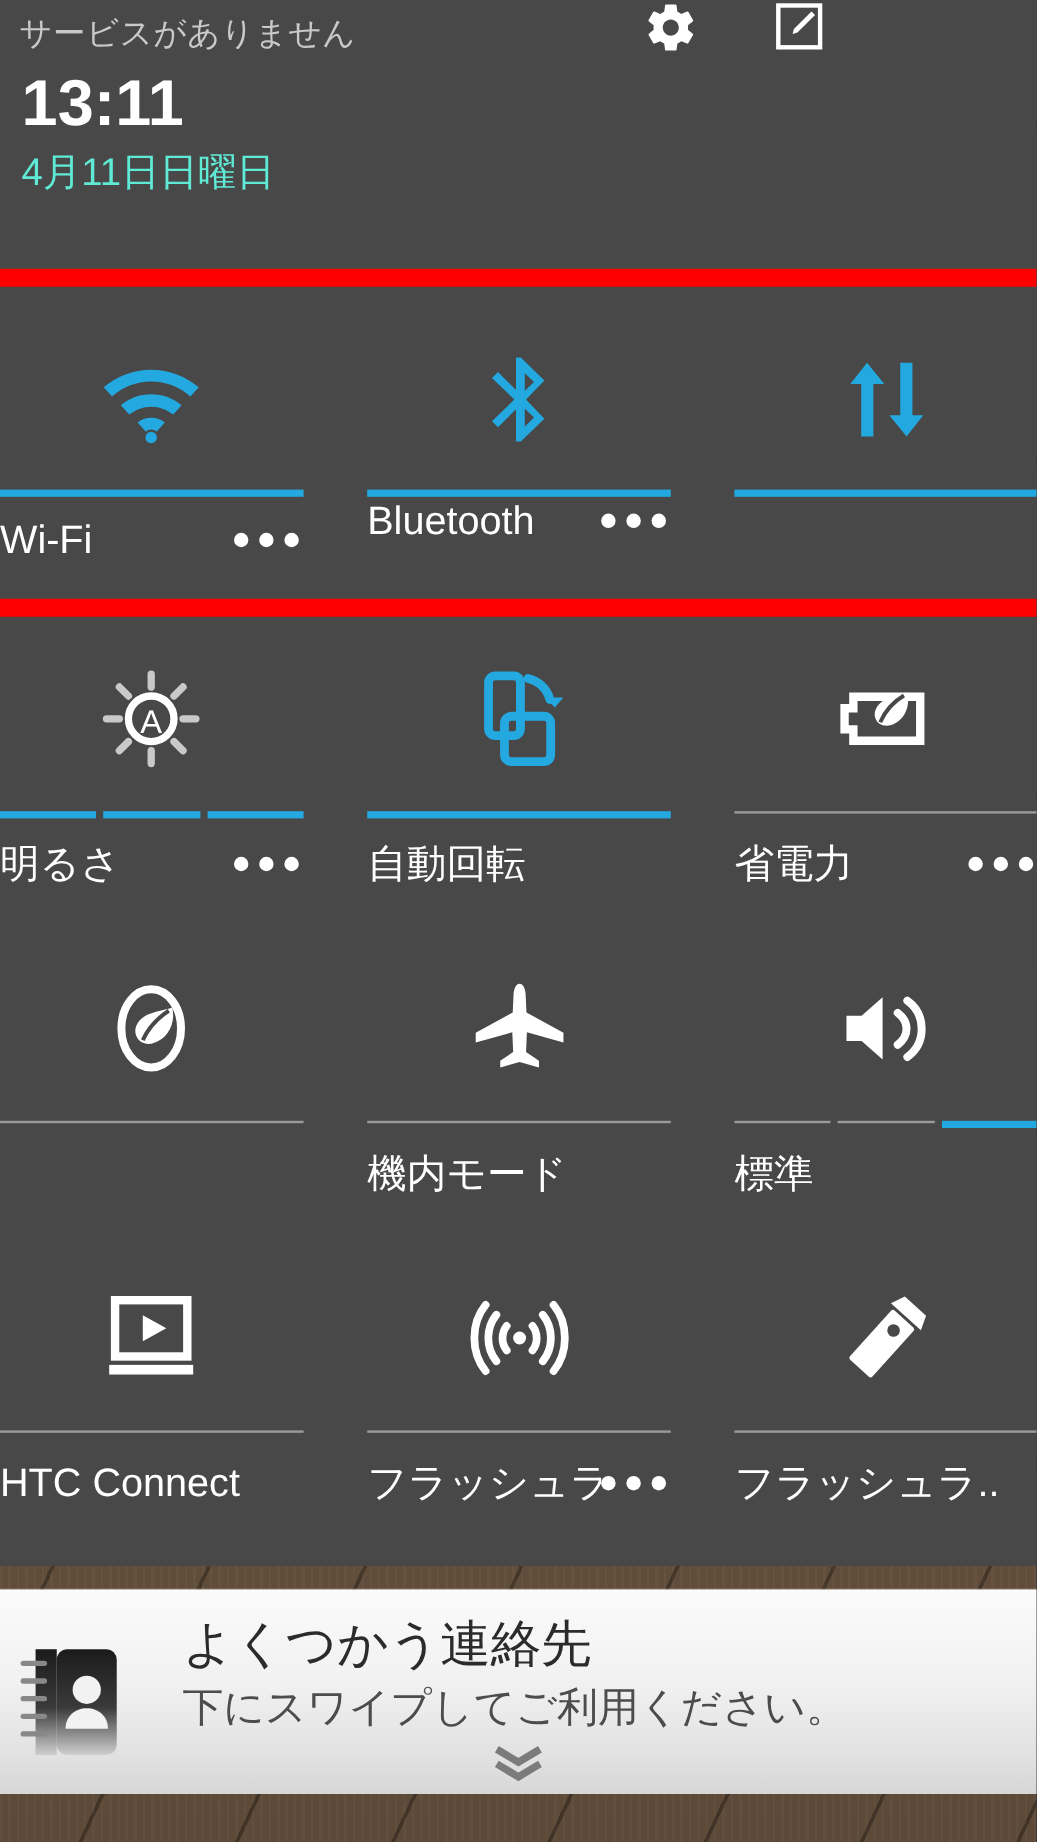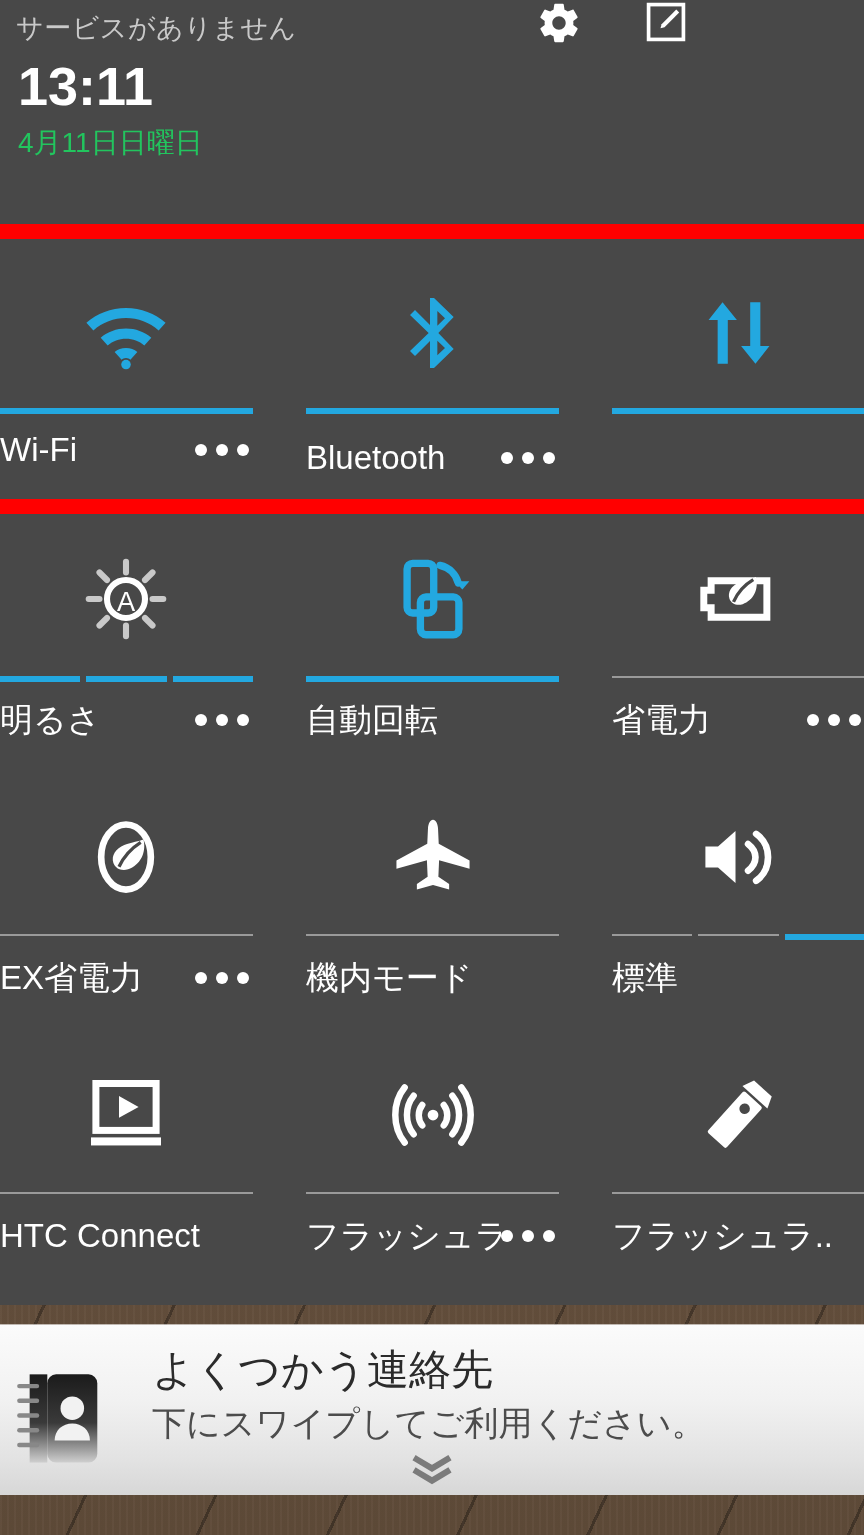--- a/index.html
+++ b/index.html
@@ -75,23 +75,23 @@
     font-size: 54px;
     line-height: 56px;
     font-weight: bold;
     color: #ffffff;
     letter-spacing: 0px;
   }
   .date {
     position: absolute;
     left: 18px;
     top: 124px;
-    font-size: 28px;
+    font-size: 32px;
     line-height: 38px;
-    color: #22c55e;
+    color: #5eead4;
     letter-spacing: 0px;
   }
 
   .red-bar {
     position: absolute;
     left: 0;
     width: 864px;
     height: 15px;
     background: #ff0000;
   }
@@ -268,21 +268,21 @@
 
       <div class="tile col1">
         <div class="tile-icon-wrap" style="top:18px;">
           <svg class="tile-icon" viewBox="0 0 24 24" width="80" height="80" fill="#23a8e0">
             <path d="M11.1 1.5v8.1L6.6 5.1 5.1 6.6l5.6 5.4-5.6 5.4 1.5 1.5 4.5-4.5v8.1h1.2l5.9-5.7-4.6-4.8 4.6-4.8-5.9-5.7h-1.2zm2.2 3.9l2.3 2.2-2.3 2.2V5.4zm0 8.9l2.3 2.2-2.3 2.2v-4.4z"></path>
           </svg>
         </div>
         <div class="tile-bar" style="top:158px;">
           <span class="seg on"></span>
         </div>
-        <div class="tile-label" style="top:190px;">
+        <div class="tile-label" style="top:166px;">
           <span class="lbl">Bluetooth</span>
           <span class="dots">
               <i></i>
               <i></i>
               <i></i>
             </span>
         </div>
       </div>
 
       <div class="tile col2">
@@ -376,28 +376,20 @@
       <div class="tile col0">
         <div class="tile-icon-wrap" style="top:10px;">
           <svg class="tile-icon" viewBox="0 0 24 24" width="84" height="84">
             <ellipse cx="12" cy="12" rx="7.1" ry="9.3" fill="none" stroke="#ffffff" stroke-width="1.9"></ellipse>
             <path d="M17.0 7.0c.9 3.8-1.0 7.4-4.4 8.5-1.9.6-3.6-.2-4.2-1.8-.7-2.0.7-4.2 3.1-5.1 2.2-.9 4.3-1.1 5.5-1.6z" fill="#ffffff"></path>
             <path d="M16.2 7.8c-2.5 1.6-4.8 3.9-6.2 7.0" fill="none" stroke="#484848" stroke-width="0.95"></path>
           </svg>
         </div>
         <div class="tile-bar" style="top:152px;">
           <span class="seg thin"></span>
-        </div>
-        <div class="tile-label" style="top:178px;">
-          <span class="lbl">EX省電力</span>
-          <span class="dots">
-              <i></i>
-              <i></i>
-              <i></i>
-            </span>
         </div>
       </div>
 
       <div class="tile col1">
         <div class="tile-icon-wrap" style="top:10px;">
           <svg class="tile-icon" viewBox="0 0 24 24" width="86" height="86" fill="#ffffff">
             <path d="M12 1.6c-.8 0-1.3 1.0-1.4 2.4l-.2 4.3L1.8 13v2.3l8.5-2.4.2 4.6-3.0 2.0v1.6l4.5-1.3 4.5 1.3v-1.6l-3.0-2.0.2-4.6 8.5 2.4V13l-8.6-4.7-.2-4.3c-.1-1.4-.6-2.4-1.4-2.4z"></path>
           </svg>
         </div>
         <div class="tile-bar" style="top:152px;">

